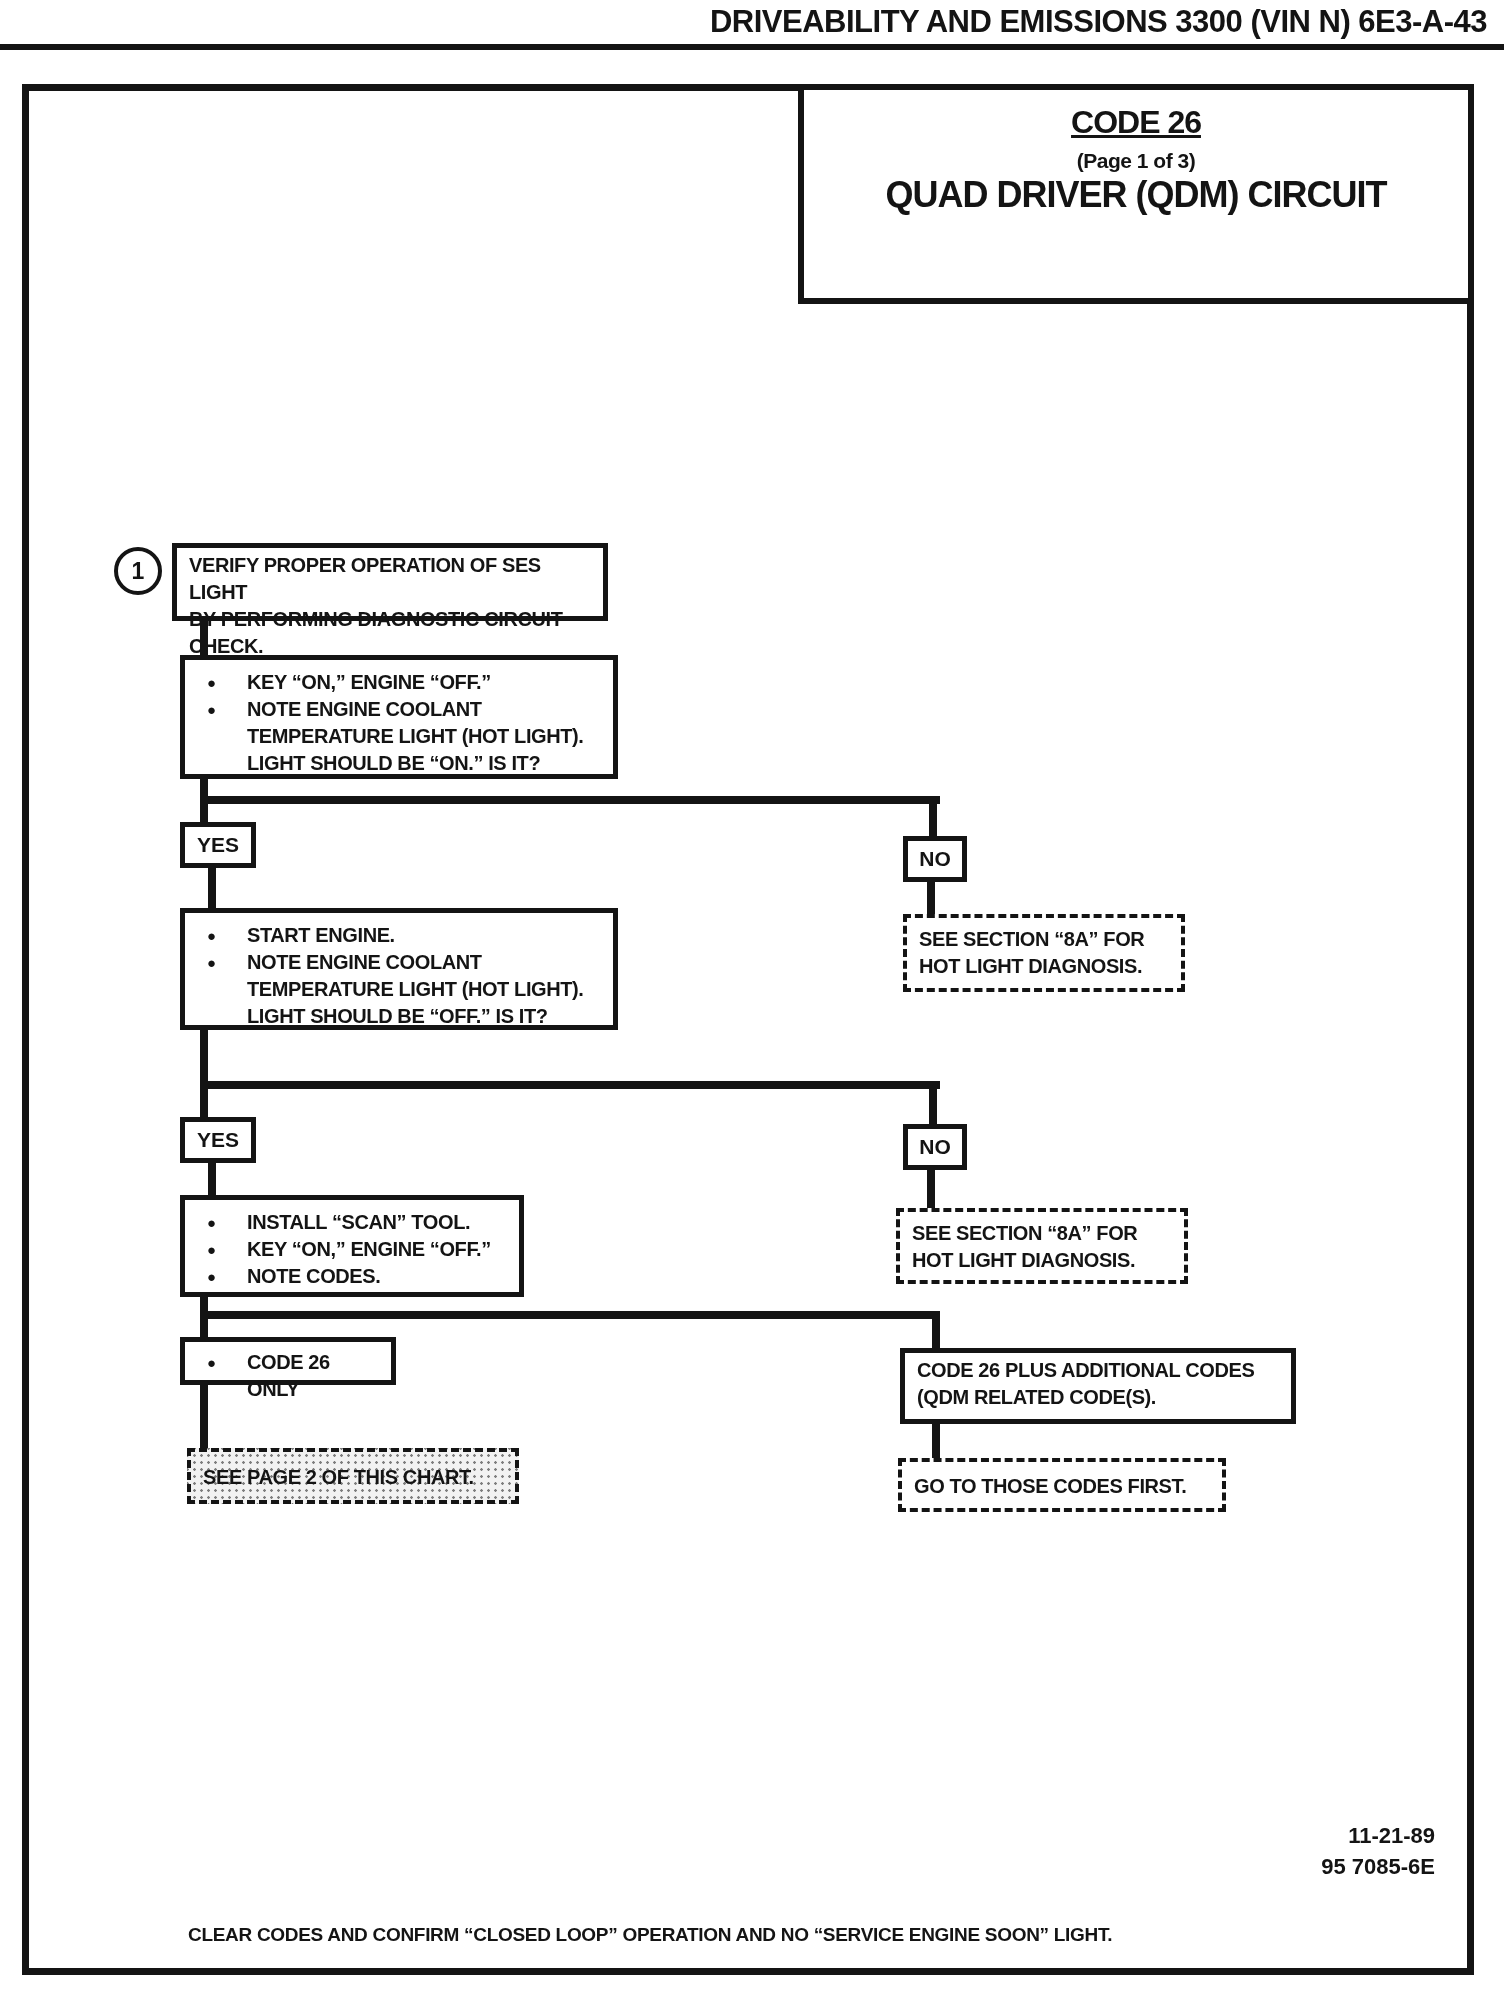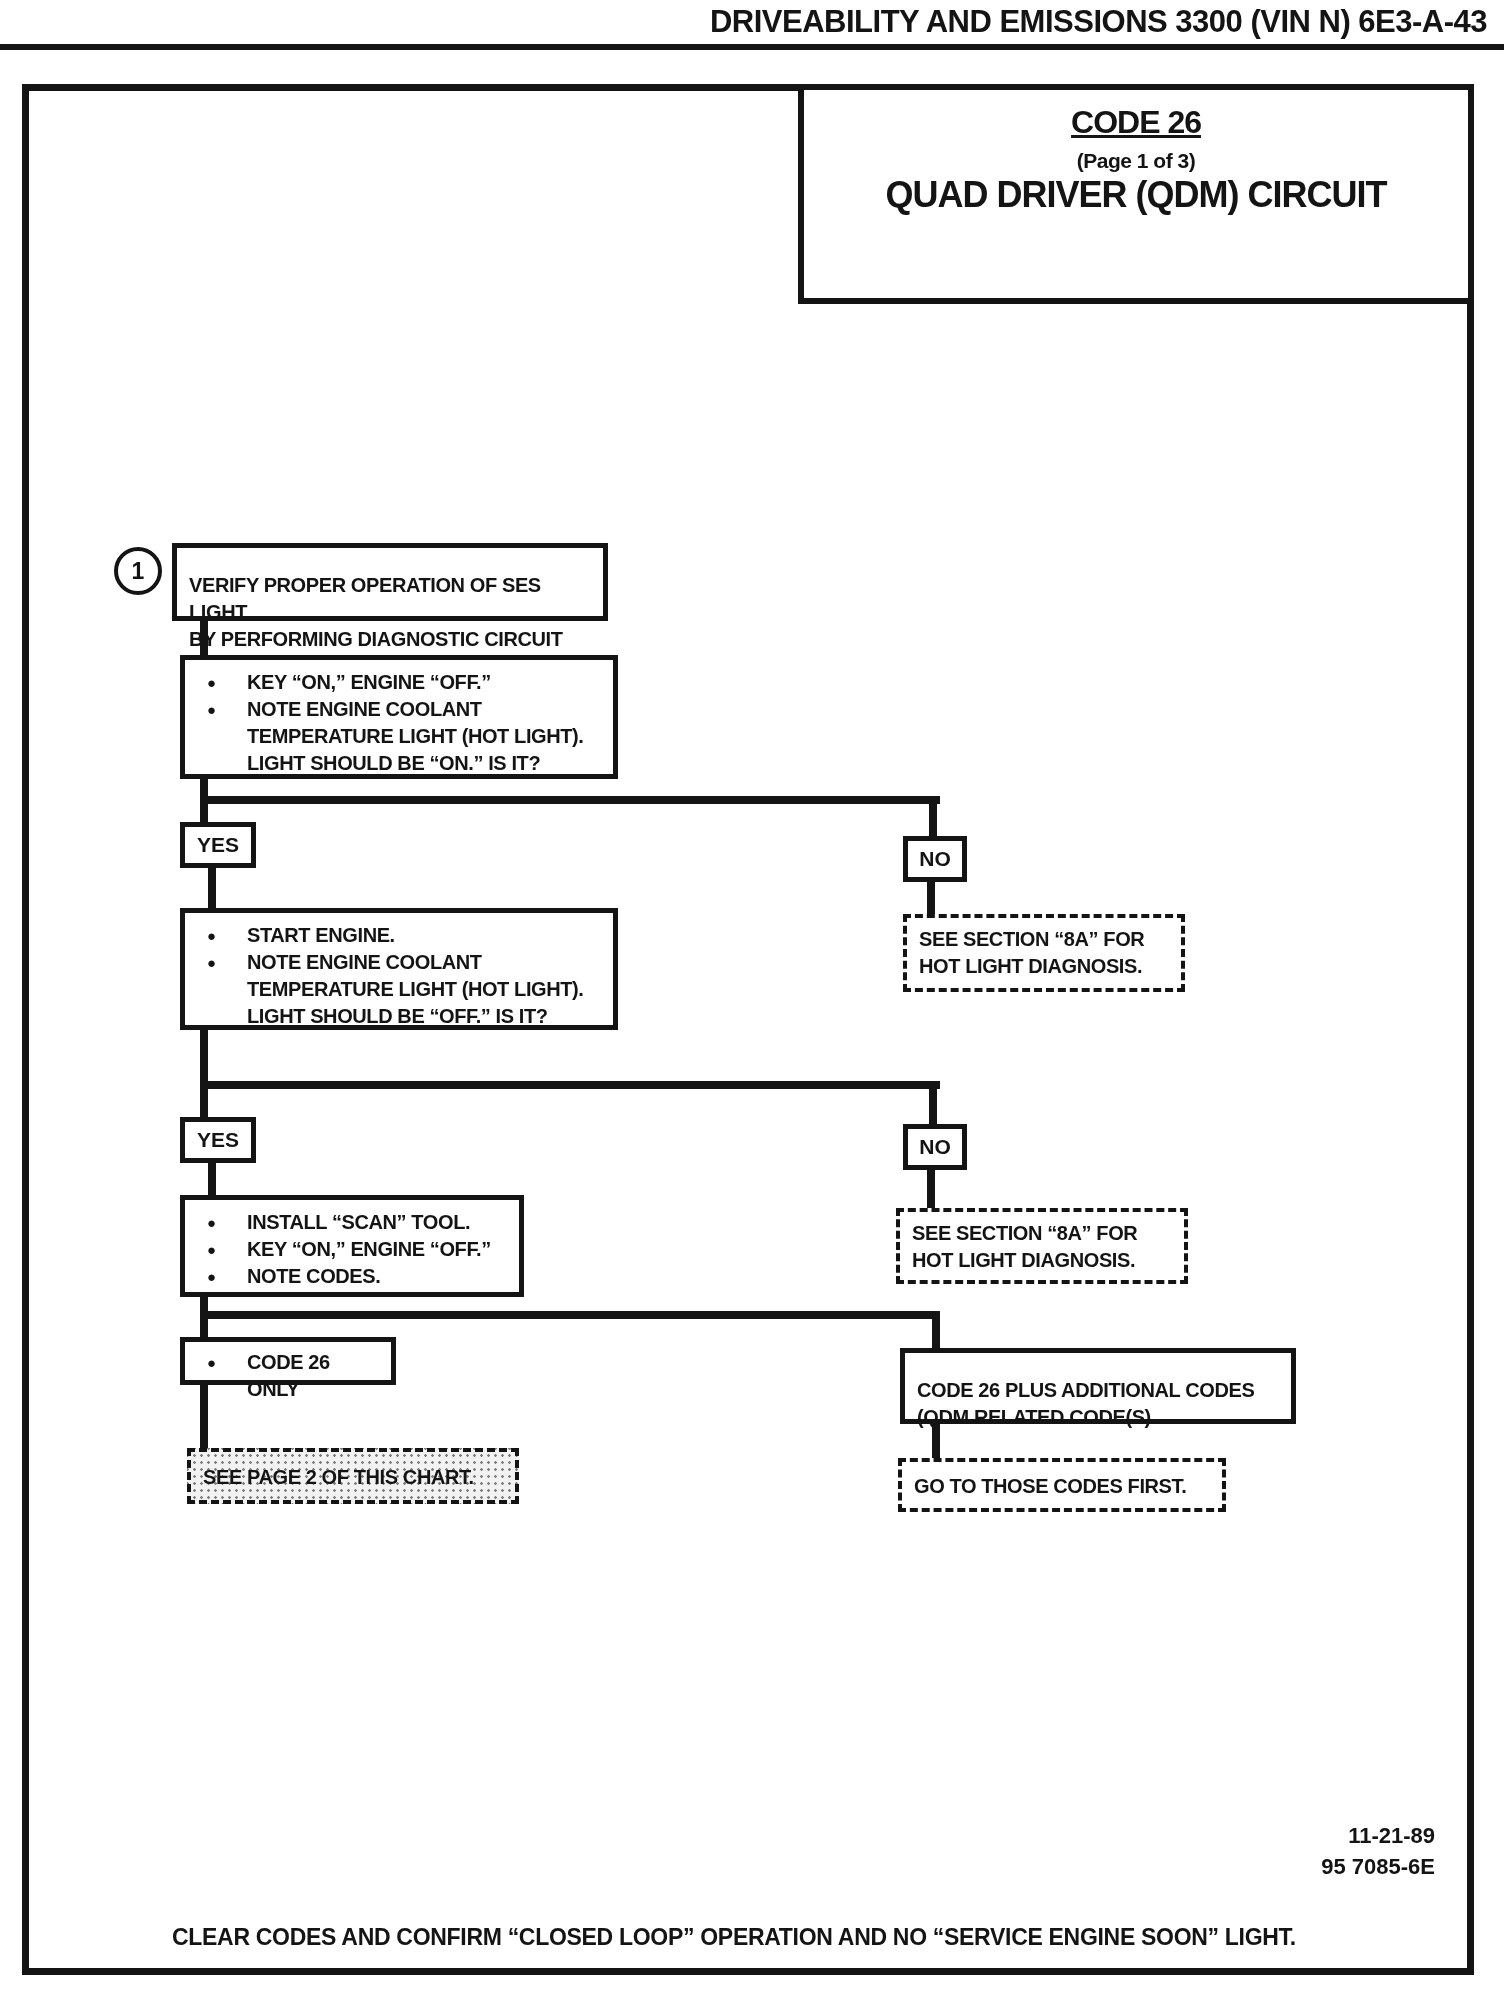--- a/index.html
+++ b/index.html
@@ -30,21 +30,21 @@
   .title-code{margin-top:14px;font-size:32px;font-weight:bold;letter-spacing:-1px;text-decoration:underline;}
   .title-page{margin-top:8px;font-size:21px;font-weight:bold;letter-spacing:-0.5px;}
   .title-sub1{margin-top:2px;font-size:36px;font-weight:bold;letter-spacing:-1px;line-height:40px;}
   .title-sub2{font-size:36px;font-weight:bold;letter-spacing:-1px;line-height:42px;}
 
   
   .fbox{
     position:absolute;border:5px solid var(--ink);box-sizing:border-box;background:var(--paper);
     font-size:20px;font-weight:bold;letter-spacing:-0.4px;
   }
-  .fbox.plain{padding:24px 12px;line-height:27px;}
+  .fbox.plain{padding:4px 12px;line-height:27px;}
   .dash{
     position:absolute;border:4px dashed var(--ink);box-sizing:border-box;background:var(--paper);
     font-size:20px;font-weight:bold;letter-spacing:-0.4px;
     padding:8px 10px 6px 12px;line-height:27px;
   }
   .shaded{
     background-color:#f2f2f2;
     background-image:radial-gradient(#7e7e7e 1.3px, transparent 1.45px);
     background-size:7px 7px;
   }
@@ -67,22 +67,22 @@
   
   .step-circle{
     position:absolute;left:114px;top:547px;width:48px;height:48px;
     border:4px solid var(--ink);border-radius:50%;box-sizing:border-box;
     display:flex;align-items:center;justify-content:center;
     font-size:23px;font-weight:bold;background:var(--paper);
   }
 
   
   .foot-note{
-    position:absolute;left:172px;top:1924px;width:1160px;
-    font-size:23px;font-weight:bold;letter-spacing:-0.3px;white-space:nowrap;
+    position:absolute;left:188px;top:1924px;width:1160px;
+    font-size:19px;font-weight:bold;letter-spacing:-0.3px;white-space:nowrap;
   }
   .foot-id{
     position:absolute;left:1280px;top:1820px;width:155px;
     font-size:22px;font-weight:bold;text-align:right;line-height:31px;
   }
 </style>
 </head>
 <body>
 
 <div class="page">

